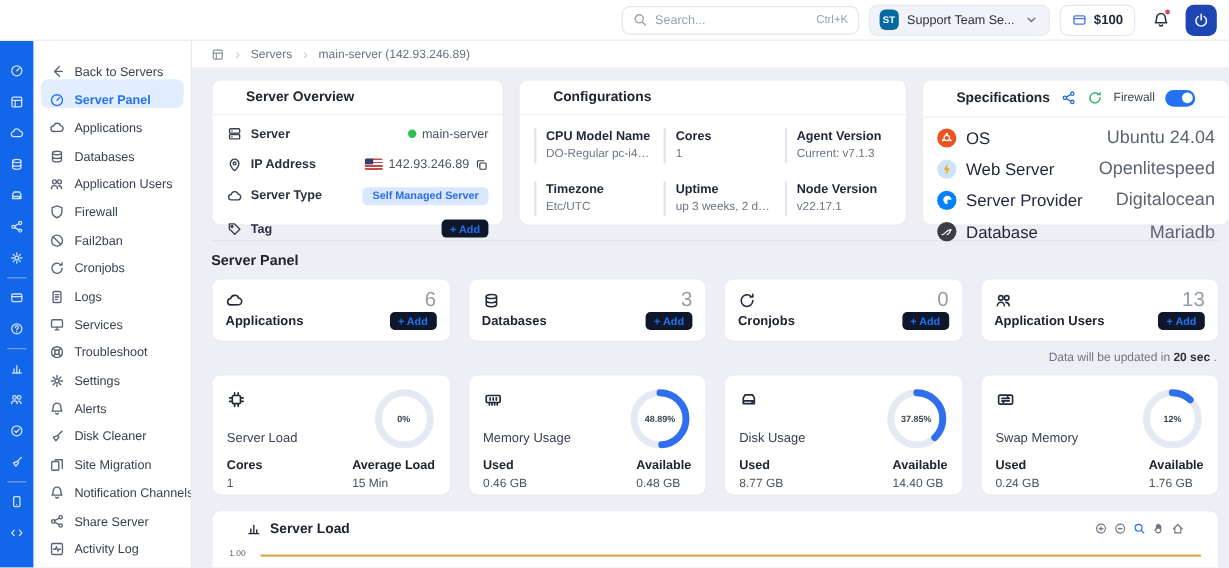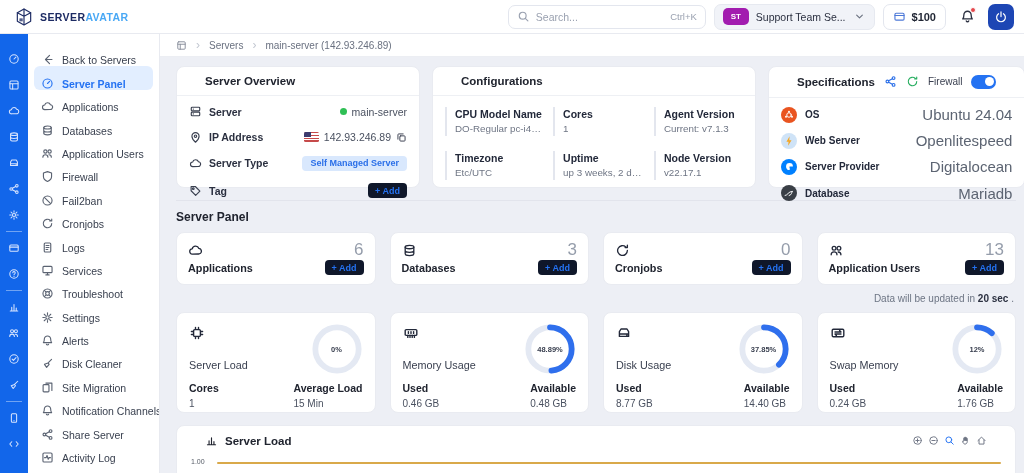--- a/index.html
+++ b/index.html
@@ -13,21 +13,21 @@
   .brand{display:flex;align-items:center;gap:6px;width:150px;padding-left:4px}
   .brand .cube{width:20px;height:20px;color:#1d2b63}
   .brand .nm{font-size:10.5px;font-weight:bold;letter-spacing:.4px}
   .brand .nm .p1{color:#1d2b63}.brand .nm .p2{color:#49a8f5}
   .tb-right{margin-left:auto;display:flex;align-items:center;gap:8px}
   .search{display:flex;align-items:center;gap:6px;width:198px;height:24px;border:1px solid #e3e6ee;border-radius:7px;padding:0 8px;color:#9aa1b0}
   .search input{border:none;outline:none;flex:1;font-size:10.5px;font-family:inherit;color:#3a4050;background:transparent;min-width:0}
   .search input::placeholder{color:#9aa1b0}
   .search .kbd{font-size:9.5px;color:#9aa1b0}
   .acct{display:flex;align-items:center;gap:7px;height:26px;background:#f1f3f8;border:1px solid #e6e9f0;border-radius:7px;padding:0 8px}
-  .acct .av{width:26px;height:17px;border-radius:5px;background:#a21caf;color:#fff;font-size:8px;font-weight:bold;display:flex;align-items:center;justify-content:center}
+  .acct .av{width:16px;height:17px;border-radius:5px;background:#0369a1;color:#fff;font-size:8px;font-weight:bold;display:flex;align-items:center;justify-content:center}
   .acct .an{font-size:10.5px;color:#2b3040;font-weight:500}
   .acct svg{color:#6b7280}
   .credits{display:flex;align-items:center;gap:6px;height:26px;border:1px solid #e3e6ee;border-radius:7px;padding:0 9px;font-weight:bold;font-size:11px;color:#1f2533}
   .credits svg{color:#4d79d8}
   .bellbtn{position:relative;width:26px;height:26px;display:flex;align-items:center;justify-content:center;color:#2b3040}
   .bellbtn .dot{position:absolute;top:3px;right:4px;width:6px;height:6px;border-radius:50%;background:#e5484d;border:1px solid #fff}
   .pwr{width:26px;height:26px;border-radius:7px;background:#1d46b4;color:#fff;display:flex;align-items:center;justify-content:center}
   .pwr svg{width:14px;height:14px}
 
   
@@ -76,21 +76,21 @@
 
   
   .spechead{gap:9px}
   .spechead .title{margin-right:auto}
   .spechead .shic{color:#2b6fe8}.spechead .rfic{color:#27ae60}
   .spechead .fwl{font-size:10px;font-weight:normal;color:#3a4050}
   .tgl{width:25px;height:13.5px;border-radius:7px;background:#2472f2;position:relative;cursor:pointer}
   .tgl::after{content:"";position:absolute;right:2px;top:1.9px;width:9.6px;height:9.6px;border-radius:50%;background:#fff}
   .sprow{display:flex;align-items:center;gap:8px;padding:4.6px 12px}
   .sprow .logo{width:16px;height:16px;border-radius:50%;display:flex;align-items:center;justify-content:center;flex:none}
-  .sprow .lbl{font-weight:bold;font-size:10px;color:#23293a}
+  .sprow .lbl{font-weight:normal;font-size:14px;color:#23293a}
   .sprow .val{margin-left:auto;color:#5c московской}
   .sprow .val{margin-left:auto;color:#5c6472;font-size:15px}
 
   .sectdiv{border:none;border-top:1px solid #e2e4ec;margin:12px 0 0 0}
   .secthead{font-size:12px;font-weight:bold;color:#20242f;margin:9px 0 8px}
 
   .row2{display:grid;grid-template-columns:repeat(4,1fr);gap:14px}
   .stat{padding:8px 11px 9px;height:53px;display:flex;flex-direction:column;justify-content:space-between}
   .stat .top{display:flex;align-items:flex-start}
   .stat .top svg.ic{width:15px;height:15px;color:#23293a;margin-top:2px}
@@ -297,26 +297,20 @@
         <path d="M8 13a5 5 0 1 1 5-5H8z" fill="#fff" stroke="none"></path>
         <rect x="5.2" y="10.2" width="2.8" height="2.8" fill="#fff" stroke="none"></rect>
       </symbol>
     <symbol id="i-seal" viewBox="0 0 16 16">
         <path d="M2.8 11.4c3.4 0 4.2-5.6 10-5.6-1.4.8-1 5-4.6 5.6" fill="none" stroke="#fff" stroke-width="1.3" stroke-linecap="round"></path>
       </symbol>
   </defs>
 </svg>
 
 <header class="topbar">
-  <div class="brand">
-    <svg class="ic cube" viewBox="0 0 24 24">
-        <use href="#i-cube"></use>
-      </svg>
-    <span class="nm"><span class="p1">SERVER</span><span class="p2">AVATAR</span></span>
-  </div>
   <div class="tb-right">
     <div class="search">
       <svg class="ic">
           <use href="#i-search"></use>
         </svg>
       <input type="text" placeholder="Search..." style="">
       <span class="kbd">Ctrl+K</span>
     </div>
     <div class="acct">
       <span class="av">ST</span>

